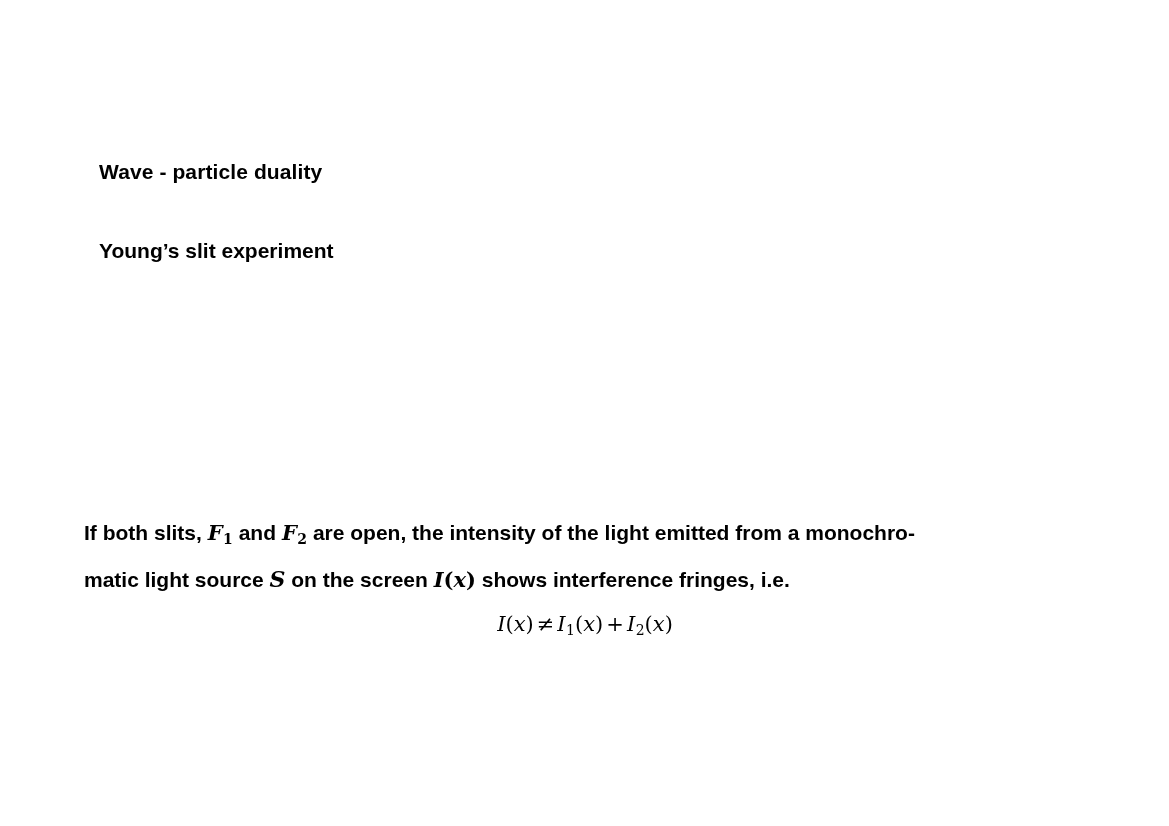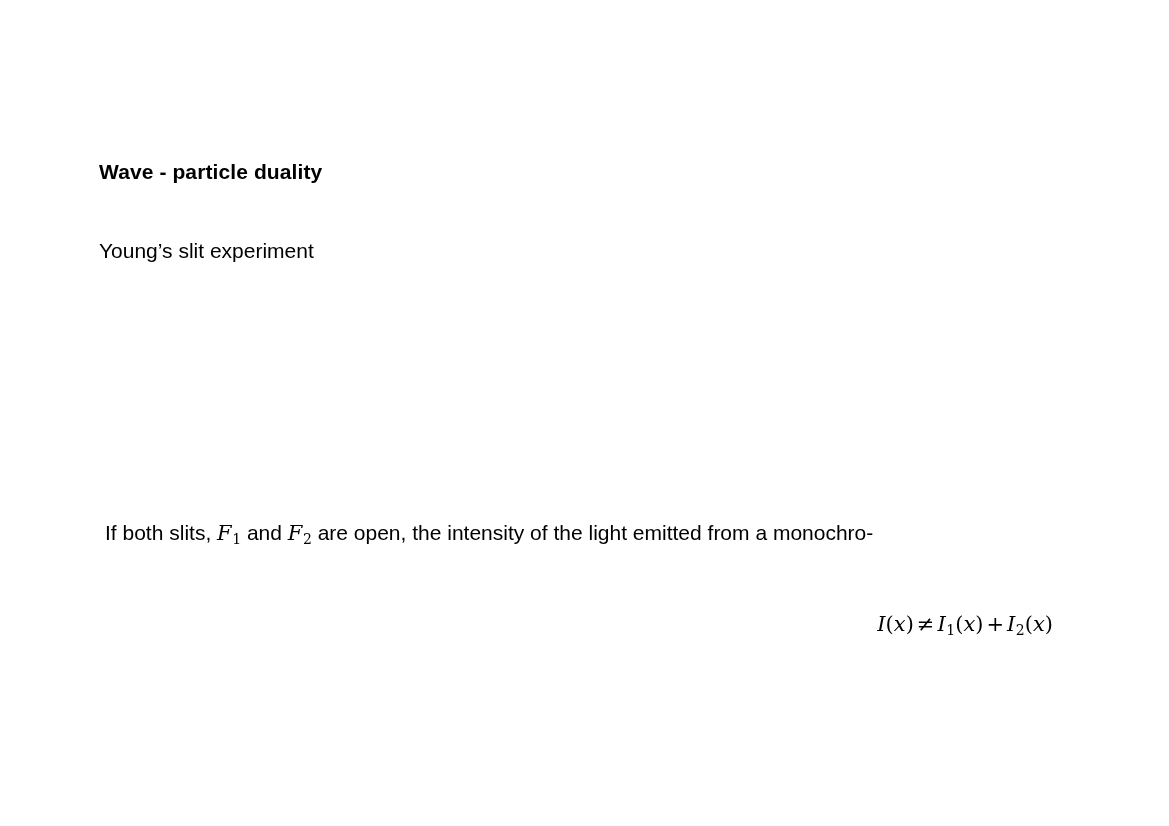--- a/index.html
+++ b/index.html
@@ -29,41 +29,42 @@
     top: 160px;
     font-size: 21px;
     font-weight: bold;
     letter-spacing: 0.1px;
   }
   .subtitle {
     position: absolute;
     left: 99px;
     top: 239px;
     font-size: 21px;
-    font-weight: normal;
+    font-weight: bold;
   }
   .body-text {
     position: absolute;
-    left: 105px;
+    left: 84px;
     top: 513px;
     width: 972px;
     font-size: 21px;
     line-height: 40px;
     text-align: justify;
+    font-weight: bold;
   }
   .body-line {
     display: block;
     white-space: nowrap;
   }
   .equation {
     position: absolute;
-    left: 81px;
+    left: 99px;
     top: 612px;
     width: 972px;
-    text-align: right;
+    text-align: center;
     font-size: 21px;
   }
   
   .mi {
     font-family: "DejaVu Serif", serif;
     font-style: italic;
     font-size: 21px;
   }
   .mcal {
     font-family: "DejaVu Serif", serif;
@@ -97,19 +98,20 @@
 <body>
 
 <div class="slide">
 
   <div class="title">Wave - particle duality</div>
 
   <div class="subtitle">Young’s slit experiment</div>
 
   <div class="body-text">
     <span class="body-line"><span>If both slits,</span>&nbsp;<span class="mi">F</span><span class="msub">1</span>&nbsp;<span>and</span>&nbsp;<span class="mi">F</span><span class="msub">2</span>&nbsp;<span>are open, the intensity of the light emitted from a monochro-</span></span>
+    <span class="body-line"><span>matic light source</span>&nbsp;<span class="mcal">S</span>&nbsp;<span>on the screen</span>&nbsp;<span class="mi">I</span><span class="mpar">(</span><span class="mi">x</span><span class="mpar">)</span>&nbsp;<span>shows interference fringes, i.e.</span></span>
   </div>
 
   <div class="equation">
     <span class="eqn-inner"><span class="mi">I</span><span class="mpar">(</span><span class="mi">x</span><span class="mpar">)</span><span class="mop">≠</span><span class="mi">I</span><span class="msub">1</span><span class="mpar">(</span><span class="mi">x</span><span class="mpar">)</span><span class="mop">+</span><span class="mi">I</span><span class="msub">2</span><span class="mpar">(</span><span class="mi">x</span><span class="mpar">)</span></span>
   </div>
 
 </div>
 
 </body></html>

